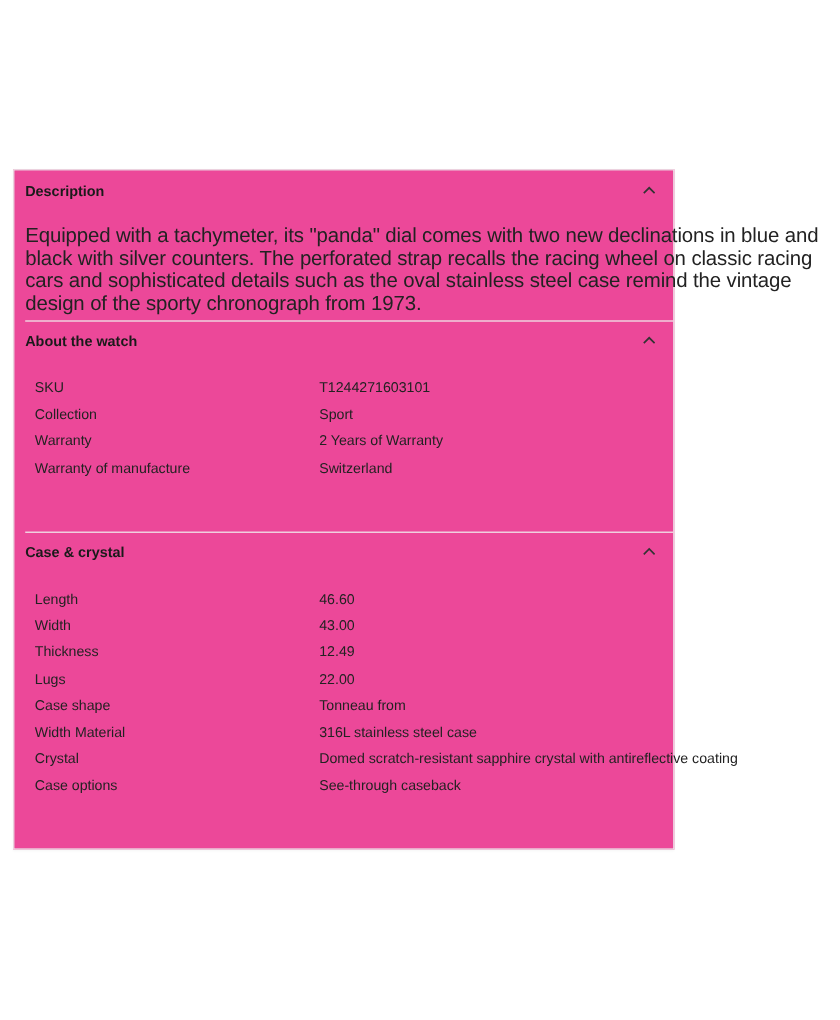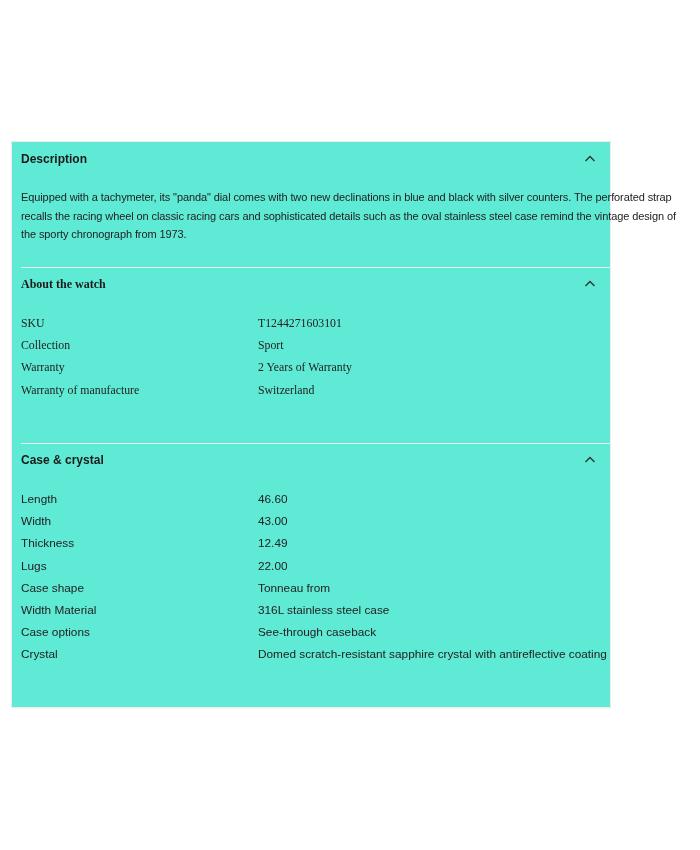--- a/index.html
+++ b/index.html
@@ -1,47 +1,47 @@
 <!DOCTYPE html>
 <html><head>
 <meta charset="utf-8">
 <style>
   html, body { margin: 0; padding: 0; background: #ffffff; }
   body { width: 700px; height: 850px; position: relative; font-family: "Liberation Sans", sans-serif; color: #1f1f1f; }
   .card {
-    position: absolute; left: 11px; top: 141px; width: 600px; height: 567px;
-    border: 1px solid #ececec; box-sizing: border-box; background: #5eead4;
+    position: absolute; left: 11px; top: 141px; width: 551px; height: 567px;
+    border: 1px solid #ececec; box-sizing: border-box; background: #ec4899;
     box-shadow: 0 1px 2px rgba(0,0,0,0.04);
   }
   .section { position: relative; }
   .section + .section::before {
     content: ""; position: absolute; left: 9px; right: 0; top: 0;
     border-top: 1px solid #f0f0f0;
   }
   .sec-header {
     position: relative; height: 36px; cursor: pointer;
   }
   .sec-title {
     position: absolute; left: 9px; top: 10px;
     font-size: 12px; font-weight: bold; color: #1a1a1a;
   }
   .chevron {
     position: absolute; right: 14px; top: 12px; width: 12px; height: 10px;
   }
   .desc-text {
     margin: 10px 0 0 9px; width: 668px;
-    font-size: 11px; line-height: 18.5px; color: #222;
+    font-size: 17px; line-height: 18.5px; color: #222;
     letter-spacing: -0.1px;
   }
-  .spec-list { margin: 0; padding: 0; list-style: none; }
+  .spec-list { margin: 8px; padding: 0; list-style: none; }
   .spec-row { position: relative; height: 22.2px; font-size: 11.8px; color: #222; }
   .spec-label { position: absolute; left: 9px; top: 4px; }
   .spec-value { position: absolute; left: 246px; top: 4px; white-space: nowrap; }
   #sec-description { height: 125px; }
-  #sec-about { height: 176px; font-family: Liberation Serif, serif; }
+  #sec-about { height: 176px; }
   #sec-case { height: 266px; text-align: right; }
   #sec-about .spec-list, #sec-case .spec-list { margin-top: 9px; }
 </style>
 </head>
 <body>
 
 <div class="card">
 
   <div class="section" id="sec-description">
     <div class="sec-header">
@@ -106,23 +106,23 @@
       </li>
       <li class="spec-row">
         <span class="spec-label">Case shape</span>
         <span class="spec-value">Tonneau from</span>
       </li>
       <li class="spec-row">
         <span class="spec-label">Width Material</span>
         <span class="spec-value">316L stainless steel case</span>
       </li>
       <li class="spec-row">
+        <span class="spec-label">Crystal</span>
+        <span class="spec-value">Domed scratch-resistant sapphire crystal with antireflective coating</span>
+      </li>
+      <li class="spec-row">
         <span class="spec-label">Case options</span>
         <span class="spec-value">See-through caseback</span>
-      </li>
-      <li class="spec-row">
-        <span class="spec-label">Crystal</span>
-        <span class="spec-value">Domed scratch-resistant sapphire crystal with antireflective coating</span>
       </li>
     </ul>
   </div>
 
 </div>
 
 </body></html>

